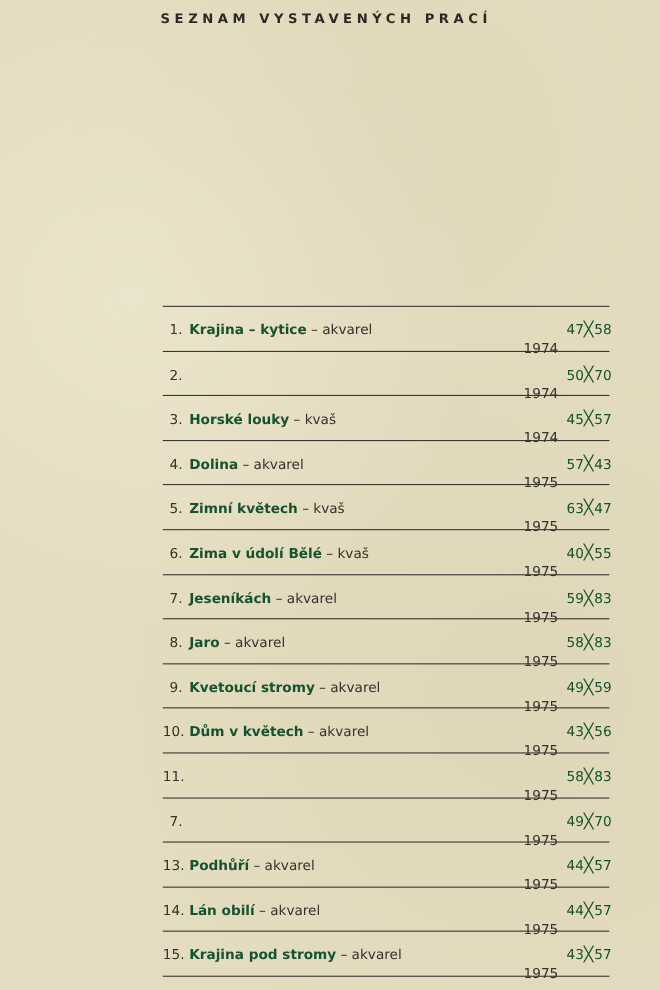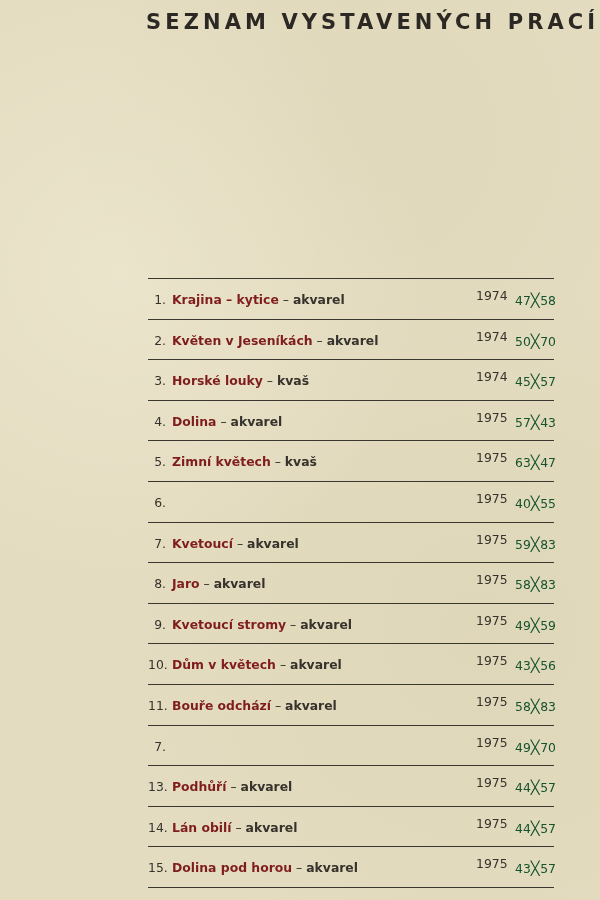--- a/index.html
+++ b/index.html
@@ -19,21 +19,21 @@
       font-family: "DejaVu Sans", sans-serif;
       color: #2e2b26;
     }
     .page-title {
       position: absolute;
       top: 10px;
       left: 146px;
       width: 330px;
       font-family: "DejaVu Sans", sans-serif;
       font-weight: bold;
-      font-size: 21px;
+      font-size: 12px;
       letter-spacing: 4.1px;
       white-space: nowrap;
       color: #2c2925;
     }
     .ghost {
       position: absolute;
       left: 270px;
       top: 55px;
       width: 300px;
       height: 210px;
@@ -69,30 +69,29 @@
       color: #36322c;
     }
     .row .title {
       position: absolute;
       left: 24px;
       top: 13px;
       white-space: nowrap;
     }
     .row .title .name {
       font-weight: bold;
-      color: #7f1d1d;
+      color: #14532d;
     }
     .row .title .tech {
       color: #36322c;
-      font-weight: bold;
     }
     .row .year {
       position: absolute;
       left: 328px;
-      top: 9px;
+      top: 30px;
       color: #36322c;
     }
     .row .size {
       position: absolute;
       left: 367px;
       top: 13px;
       color: #14532d;
       white-space: nowrap;
       text-align: right;
     }
@@ -116,23 +115,20 @@
       <div class="row">
     <span class="num">1.</span>
     <span class="title">
       <span class="name">Krajina – kytice</span><span class="dash"> – </span><span class="tech">akvarel</span>
     </span>
     <span class="year">1974</span>
     <span class="size"><span class="w">47</span><span class="x">╳</span><span class="h">58</span></span>
   </div>
       <div class="row">
     <span class="num">2.</span>
-    <span class="title">
-      <span class="name">Květen v Jeseníkách</span><span class="dash"> – </span><span class="tech">akvarel</span>
-    </span>
     <span class="year">1974</span>
     <span class="size"><span class="w">50</span><span class="x">╳</span><span class="h">70</span></span>
   </div>
       <div class="row">
     <span class="num">3.</span>
     <span class="title">
       <span class="name">Horské louky</span><span class="dash"> – </span><span class="tech">kvaš</span>
     </span>
     <span class="year">1974</span>
     <span class="size"><span class="w">45</span><span class="x">╳</span><span class="h">57</span></span>
@@ -148,27 +144,30 @@
       <div class="row">
     <span class="num">5.</span>
     <span class="title">
       <span class="name">Zimní květech</span><span class="dash"> – </span><span class="tech">kvaš</span>
     </span>
     <span class="year">1975</span>
     <span class="size"><span class="w">63</span><span class="x">╳</span><span class="h">47</span></span>
   </div>
       <div class="row">
     <span class="num">6.</span>
+    <span class="title">
+      <span class="name">Zima v údolí Bělé</span><span class="dash"> – </span><span class="tech">kvaš</span>
+    </span>
     <span class="year">1975</span>
     <span class="size"><span class="w">40</span><span class="x">╳</span><span class="h">55</span></span>
   </div>
       <div class="row">
     <span class="num">7.</span>
     <span class="title">
-      <span class="name">Kvetoucí</span><span class="dash"> – </span><span class="tech">akvarel</span>
+      <span class="name">Jeseníkách</span><span class="dash"> – </span><span class="tech">akvarel</span>
     </span>
     <span class="year">1975</span>
     <span class="size"><span class="w">59</span><span class="x">╳</span><span class="h">83</span></span>
   </div>
       <div class="row">
     <span class="num">8.</span>
     <span class="title">
       <span class="name">Jaro</span><span class="dash"> – </span><span class="tech">akvarel</span>
     </span>
     <span class="year">1975</span>
@@ -185,23 +184,20 @@
       <div class="row">
     <span class="num">10.</span>
     <span class="title">
       <span class="name">Dům v květech</span><span class="dash"> – </span><span class="tech">akvarel</span>
     </span>
     <span class="year">1975</span>
     <span class="size"><span class="w">43</span><span class="x">╳</span><span class="h">56</span></span>
   </div>
       <div class="row">
     <span class="num">11.</span>
-    <span class="title">
-      <span class="name">Bouře odchází</span><span class="dash"> – </span><span class="tech">akvarel</span>
-    </span>
     <span class="year">1975</span>
     <span class="size"><span class="w">58</span><span class="x">╳</span><span class="h">83</span></span>
   </div>
       <div class="row">
     <span class="num">7.</span>
     <span class="year">1975</span>
     <span class="size"><span class="w">49</span><span class="x">╳</span><span class="h">70</span></span>
   </div>
       <div class="row">
     <span class="num">13.</span>
@@ -215,19 +211,19 @@
     <span class="num">14.</span>
     <span class="title">
       <span class="name">Lán obilí</span><span class="dash"> – </span><span class="tech">akvarel</span>
     </span>
     <span class="year">1975</span>
     <span class="size"><span class="w">44</span><span class="x">╳</span><span class="h">57</span></span>
   </div>
       <div class="row">
     <span class="num">15.</span>
     <span class="title">
-      <span class="name">Dolina pod horou</span><span class="dash"> – </span><span class="tech">akvarel</span>
+      <span class="name">Krajina pod stromy</span><span class="dash"> – </span><span class="tech">akvarel</span>
     </span>
     <span class="year">1975</span>
     <span class="size"><span class="w">43</span><span class="x">╳</span><span class="h">57</span></span>
   </div>
     </div>
 </div>
 
 </body></html>

